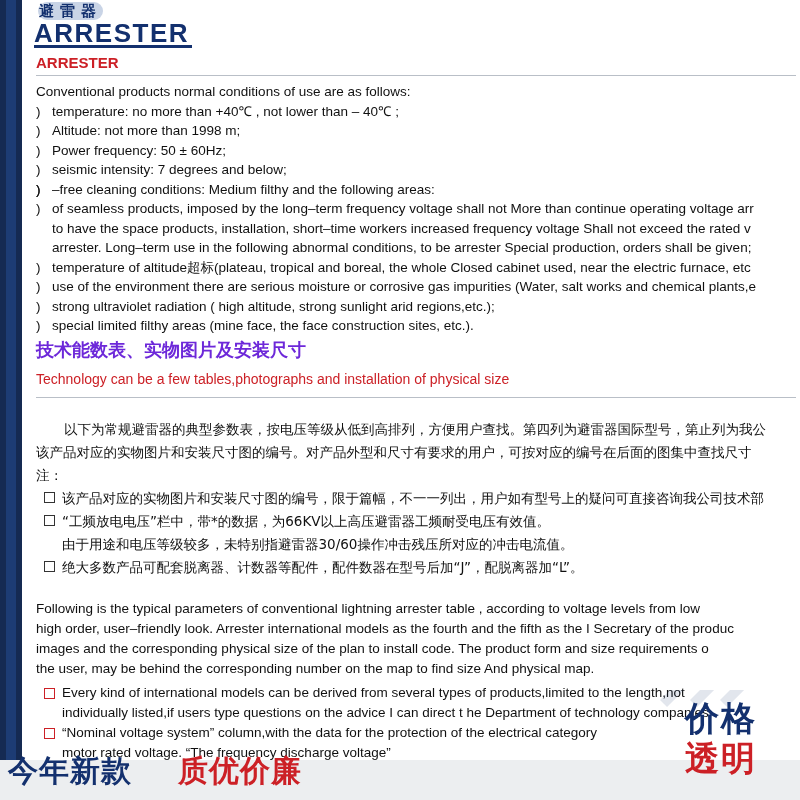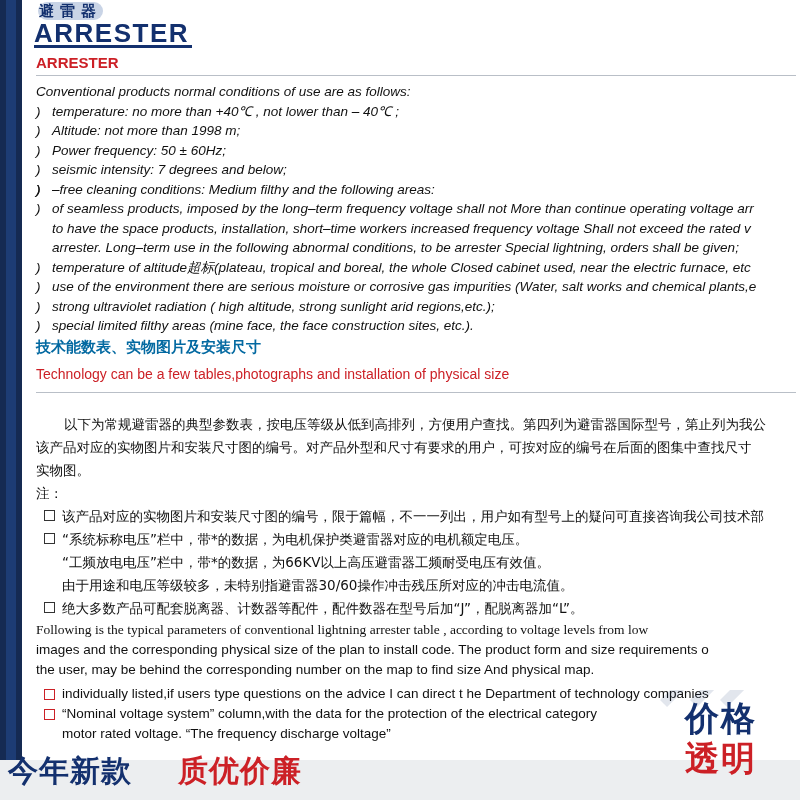--- a/index.html
+++ b/index.html
@@ -92,21 +92,20 @@
     height: 1px;
     background: #b9bfc7;
     margin: 4px 0 6px 0;
   }
   .body-text {
     font-size: 13.5px;
     color: #101010;
     line-height: 19.5px;
     font-family: "Liberation Sans", sans-serif;
     white-space: nowrap;
-    font-style: italic;
   }
   .block1 {
     position: absolute;
     left: 14px; top: 6px;
     width: 760px;
   }
   .list-line {
     position: relative;
     padding-left: 16px;
   }
@@ -115,22 +114,22 @@
     left: 0; top: 0;
     color: #101010;
     font-size: 13.5px;
   }
   .block2 {
     position: absolute;
     left: 14px; top: 290px;
     width: 760px;
   }
   .cn-title {
-    color: #0369a1;
-    font-size: 15px;
+    color: #6d28d9;
+    font-size: 18px;
     font-weight: bold;
     font-family: Liberation Serif, serif;
   }
   .cn-sub {
     color: #cc2026;
     font-size: 14px;
     font-family: "Liberation Sans", sans-serif;
     margin-top: 9px;
   }
   .cn-body {
@@ -255,48 +254,48 @@
       <div class="body-text">Conventional products normal conditions of use are as follows:</div>
 
       <div class="body-text list-line"><span class="bullet">)</span><span>temperature: no more  than +40℃ ,  not lower than – 40℃ ;</span></div>
       <div class="body-text list-line"><span class="bullet">)</span><span>Altitude: not more than 1998 m;</span></div>
       <div class="body-text list-line"><span class="bullet">)</span><span>Power frequency: 50  ± 60Hz;</span></div>
       <div class="body-text list-line"><span class="bullet">)</span><span>seismic intensity: 7  degrees  and below;</span></div>
       <div class="body-text list-line"><span class="bullet">)</span></div>
       <div class="body-text list-line"><span class="bullet">)</span><span>–free cleaning conditions:  Medium filthy and the following areas:</span></div>
       <div class="body-text list-line"><span class="bullet">)</span><span>of seamless products, imposed  by the long–term  frequency voltage shall not More than continue operating voltage arr</span></div>
       <div class="body-text list-line"><span class="bullet"></span><span>to have the space products, installation, short–time workers increased frequency voltage Shall not exceed the rated v</span></div>
-      <div class="body-text list-line"><span class="bullet"></span><span>arrester. Long–term use in the following abnormal conditions, to be arrester Special lightning, orders shall be given;</span></div>
+      <div class="body-text list-line"><span class="bullet"></span><span>arrester. Long–term use in the following abnormal conditions, to be arrester Special production, orders shall be given;</span></div>
       <div class="body-text list-line"><span class="bullet">)</span><span>temperature of altitude超标(plateau, tropical and boreal, the whole Closed cabinet used, near the electric furnace, etc</span></div>
       <div class="body-text list-line"><span class="bullet">)</span><span>use of the environment there are serious moisture or  corrosive gas impurities (Water, salt works and chemical plants,e</span></div>
       <div class="body-text list-line"><span class="bullet">)</span><span>strong ultraviolet radiation ( high altitude,  strong sunlight arid regions,etc.);</span></div>
       <div class="body-text list-line"><span class="bullet">)</span><span>special limited filthy areas (mine face,  the face construction sites, etc.).</span></div>
     </div>
 
     <div class="block2">
       <div class="cn-title">技术能数表、实物图片及安装尺寸</div>
       <div class="cn-sub">Technology can be a few tables,photographs and installation of physical size</div>
       <div class="rule" style="margin-top:10px;"></div>
 
       <div class="cn-body cn-indent">以下为常规避雷器的典型参数表，按电压等级从低到高排列，方便用户查找。第四列为避雷器国际型号，第止列为我公</div>
       <div class="cn-body">该产品对应的实物图片和安装尺寸图的编号。对产品外型和尺寸有要求的用户，可按对应的编号在后面的图集中查找尺寸</div>
-      <div class="cn-body">实物图。</div>
       <div class="cn-body">注：</div>
 
       <div class="cn-body chk-line"><span class="chk"></span><span>该产品对应的实物图片和安装尺寸图的编号，限于篇幅，不一一列出，用户如有型号上的疑问可直接咨询我公司技术部</span></div>
-      <div class="cn-body chk-line"><span class="chk"></span><span>“系统标称电压”栏中，带*的数据，为电机保护类避雷器对应的电机额定电压。</span></div>
+      <div class="cn-body chk-line"><span class="chk"></span></div>
       <div class="cn-body chk-line"><span>“工频放电电压”栏中，带*的数据，为66KV以上高压避雷器工频耐受电压有效值。</span></div>
       <div class="cn-body chk-line"><span>由于用途和电压等级较多，未特别指避雷器30/60操作冲击残压所对应的冲击电流值。</span></div>
       <div class="cn-body chk-line"><span class="chk"></span><span>绝大多数产品可配套脱离器、计数器等配件，配件数器在型号后加“J”，配脱离器加“L”。</span></div>
 
-      <div class="en-body" style="margin-top:0;font-family:Liberation Serif, serif;">Following is the typical parameters of conventional lightning  arrester table , according to voltage levels from low</div>
+      <div class="en-body" style="margin-top:20px;">Following is the typical parameters of conventional lightning  arrester table , according to voltage levels from low</div>
+      <div class="en-body">high order, user–friendly look. Arrester international models as the fourth and the fifth as the I Secretary of the produc</div>
       <div class="en-body">images and the corresponding physical size of the plan to install code. The product form and size requirements o</div>
       <div class="en-body">the user, may be behind the corresponding number on the map to find size And physical map.</div>
 
-      <div class="en-body chk-line" style="margin-top:4px;"><span class="chk red"></span></div>
+      <div class="en-body chk-line" style="margin-top:4px;"><span class="chk red"></span><span>Every kind of international models can be  derived  from  several  types of products,limited to the length,not</span></div>
       <div class="en-body chk-line"><span>individually listed,if users type questions on the advice I can direct t  he Department of technology companies</span></div>
       <div class="en-body chk-line"><span class="chk red"></span><span>“Nominal voltage system” column,with the data for the protection of the electrical category</span></div>
       <div class="en-body chk-line"><span>motor rated voltage. “The frequency discharge voltage”</span></div>
     </div>
 
   </div>
 
   <div class="bottom-bar"></div>
 
   <div class="promo-left">

